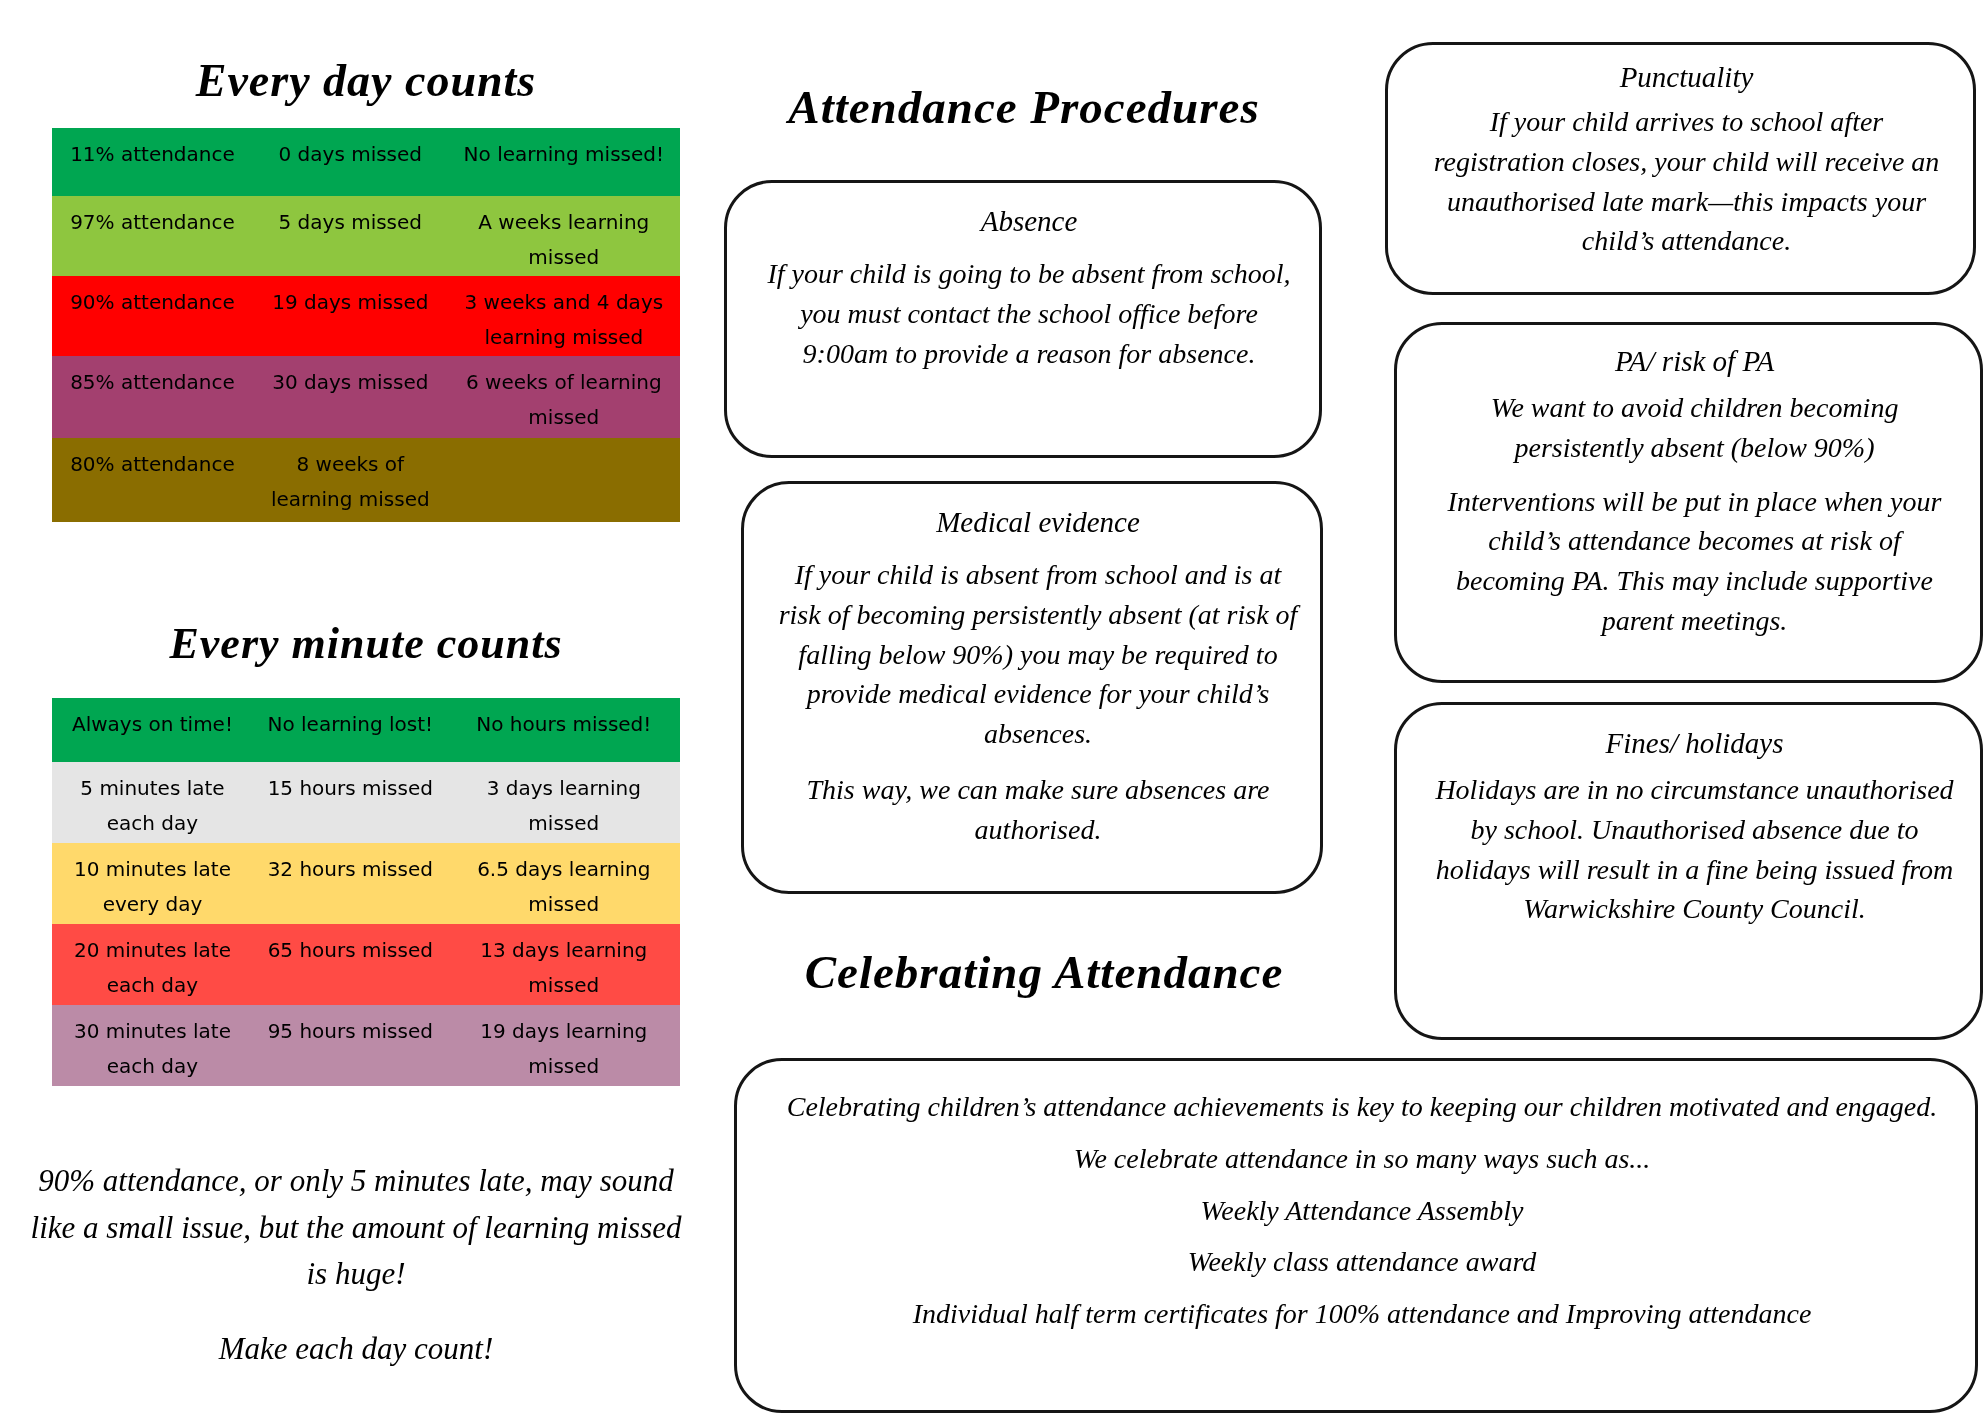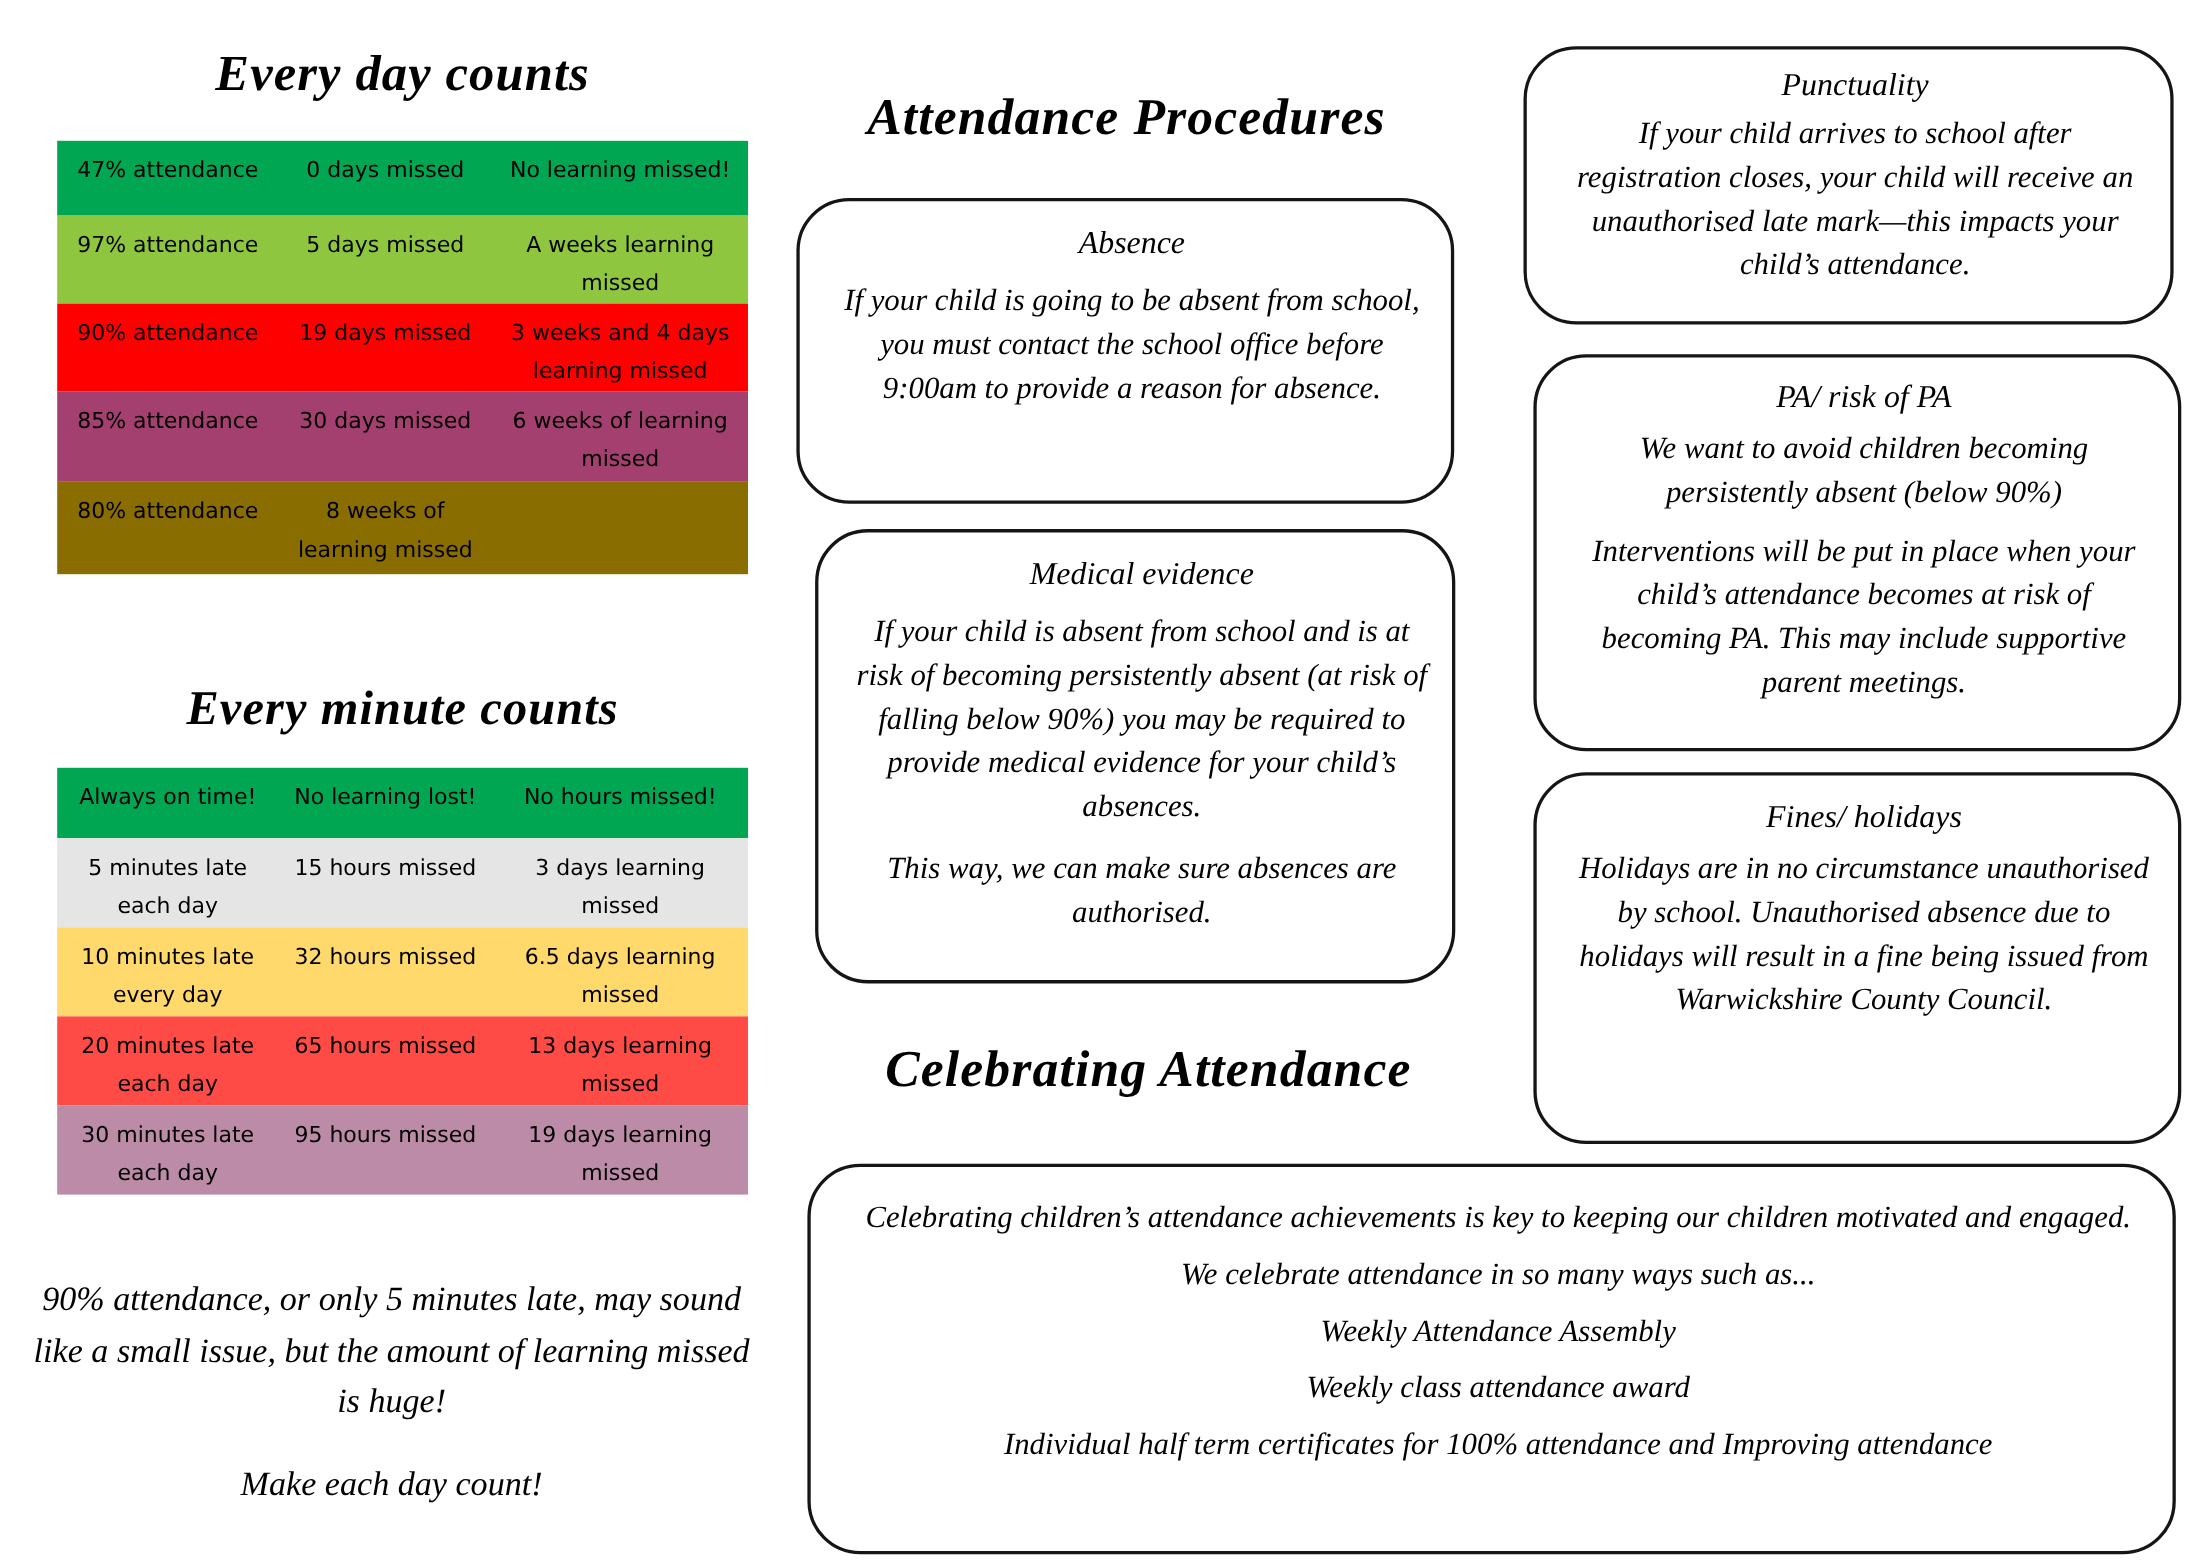--- a/index.html
+++ b/index.html
@@ -16,25 +16,25 @@
   .box .inner{padding:8px 22px 0 34px;}
   .footer-block{position:absolute;text-align:center;}
   .footer-block p{margin:0;}
   .big-head{font-weight:bold;}
 </style>
 </head>
 <body>
 
 <div class="page">
 
-  <div class="sec-title hw" style="left:52px;top:40px;width:628px;font-size:46px;">Every day counts</div>
+  <div class="sec-title hw" style="left:52px;top:54px;width:628px;font-size:46px;">Every day counts</div>
 
   <div class="a-table tbl" style="left:52px;top:128px;width:628px;">
     <div class="t-row" style="min-height: 68px; background: rgb(0, 166, 81);">
-      <div class="t-cell">47% attendance</div>
+      <div class="t-cell">11% attendance</div>
       <div class="t-cell">0 days missed</div>
       <div class="t-cell">No learning missed!</div>
     </div>
     <div class="t-row" style="min-height: 80px; background: rgb(142, 198, 63);">
       <div class="t-cell">97% attendance</div>
       <div class="t-cell">5 days missed</div>
       <div class="t-cell">A weeks learning missed</div>
     </div>
     <div class="t-row" style="min-height: 80px; background: rgb(255, 0, 0);">
       <div class="t-cell">90% attendance</div>

